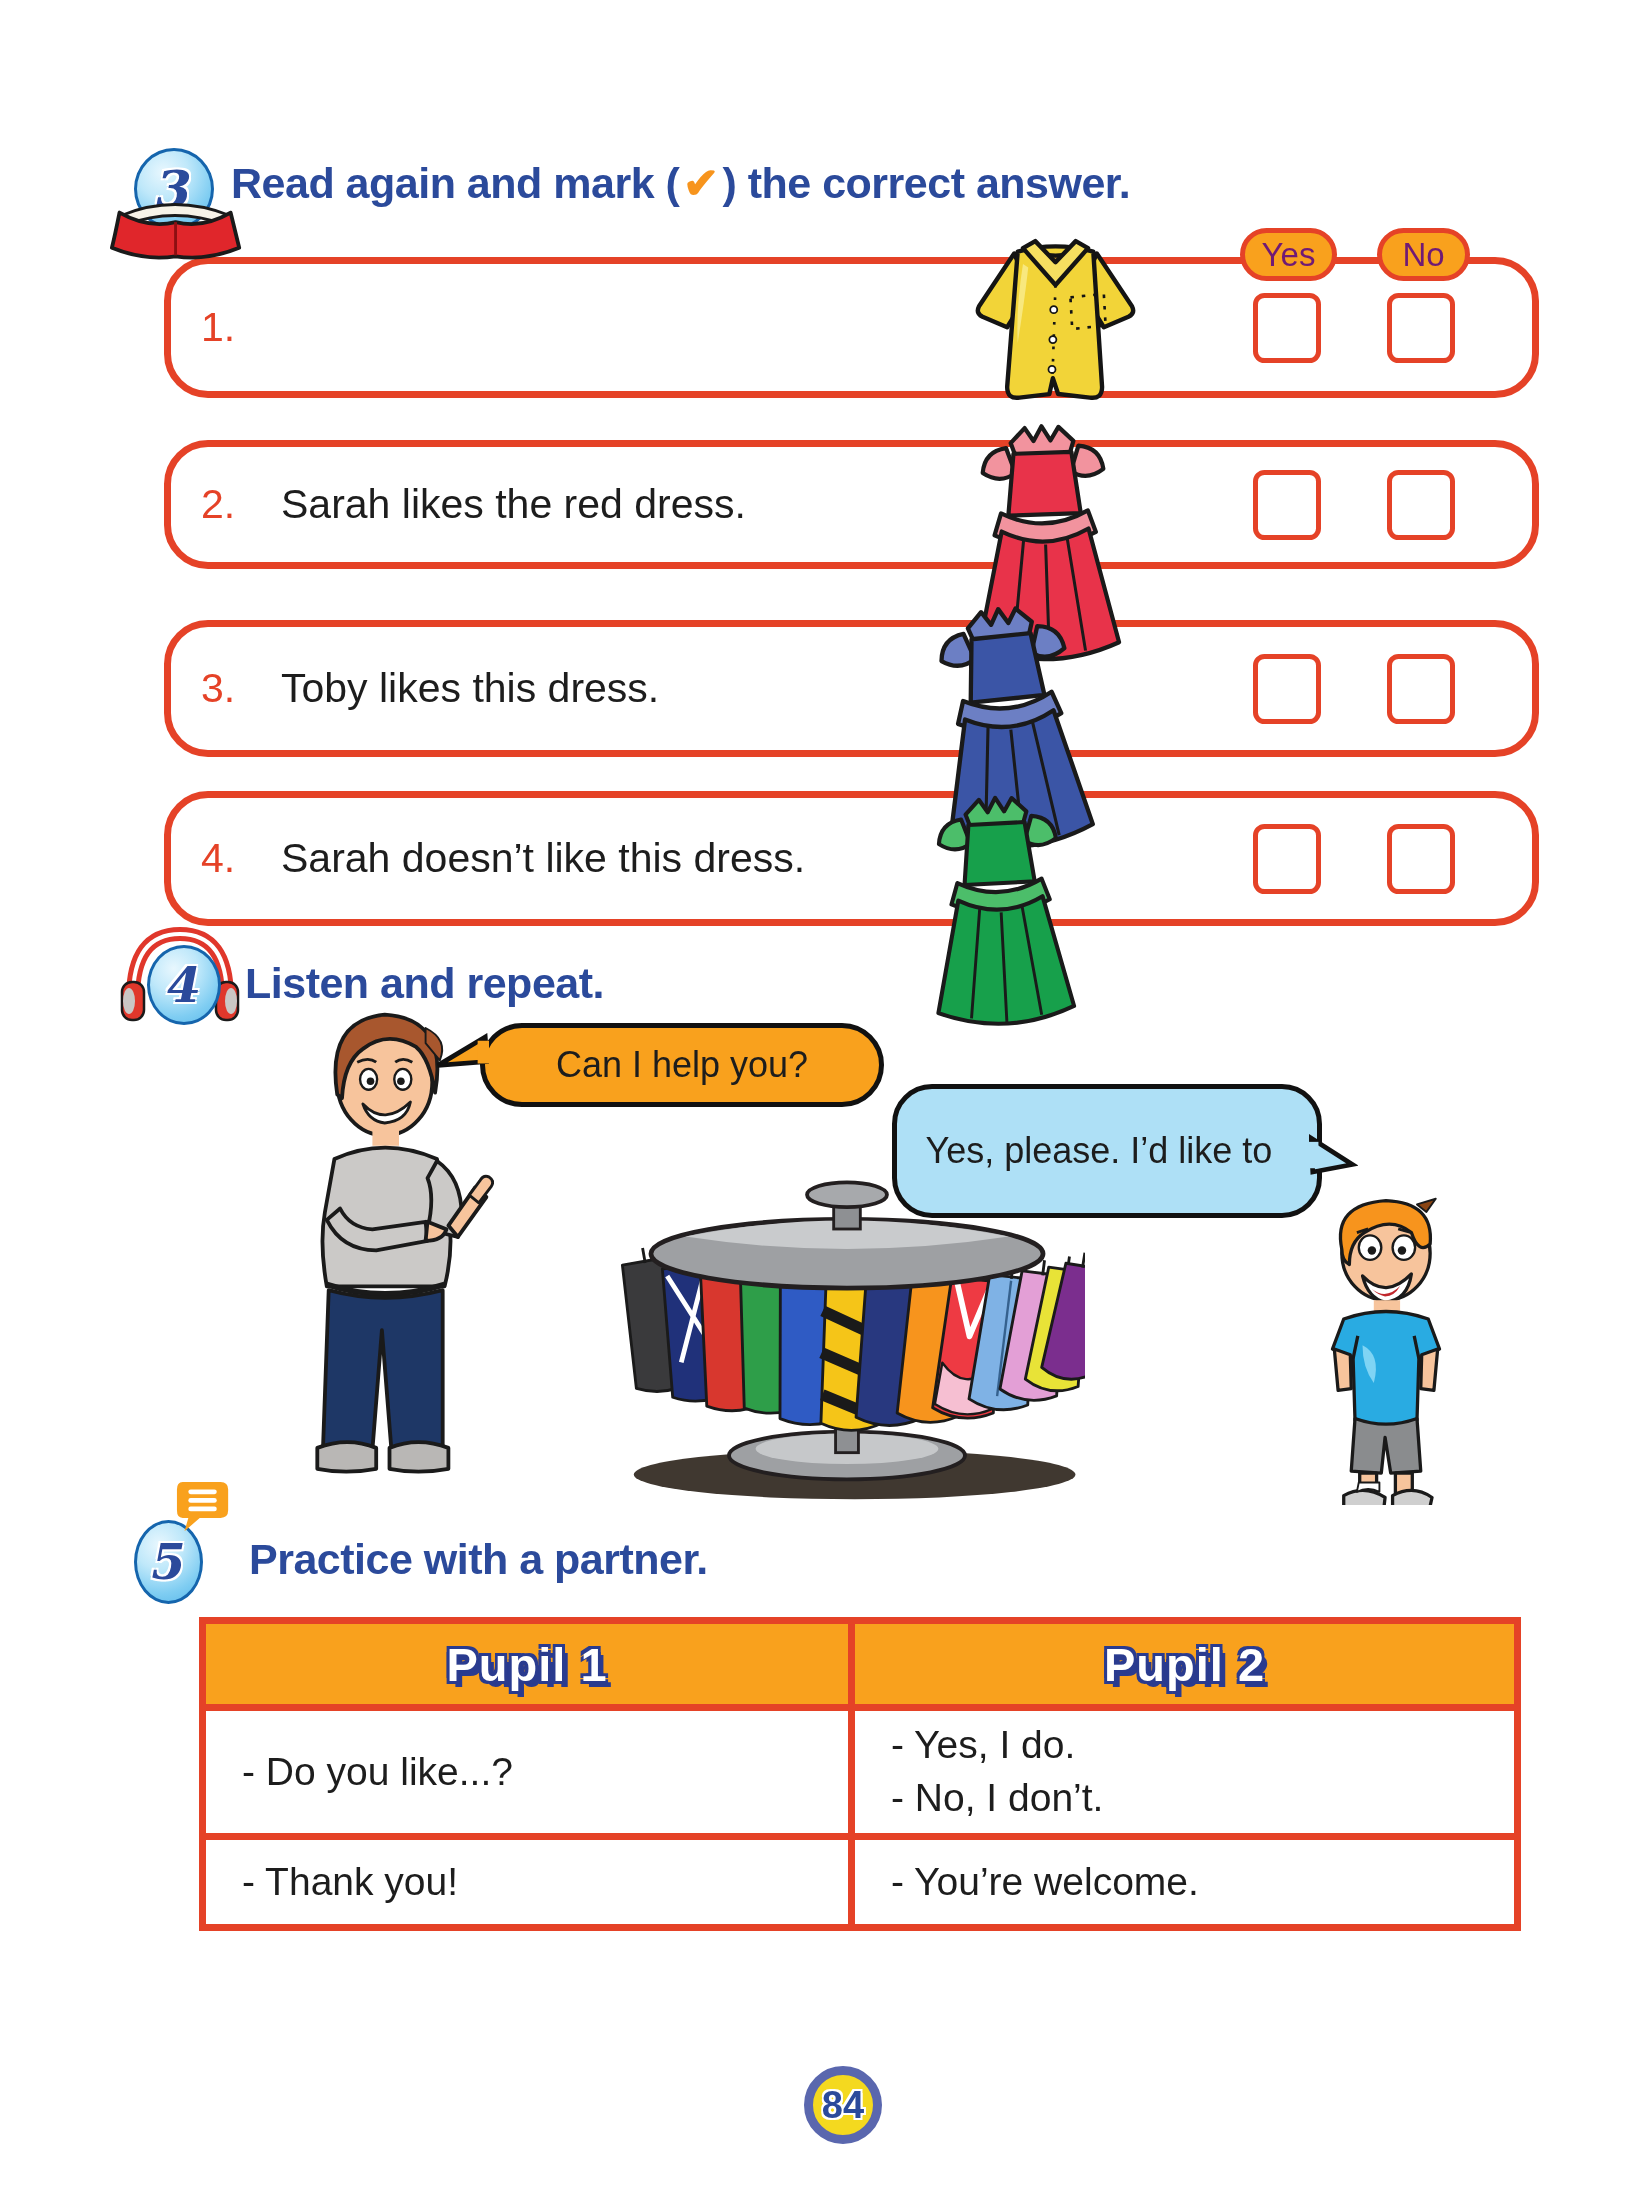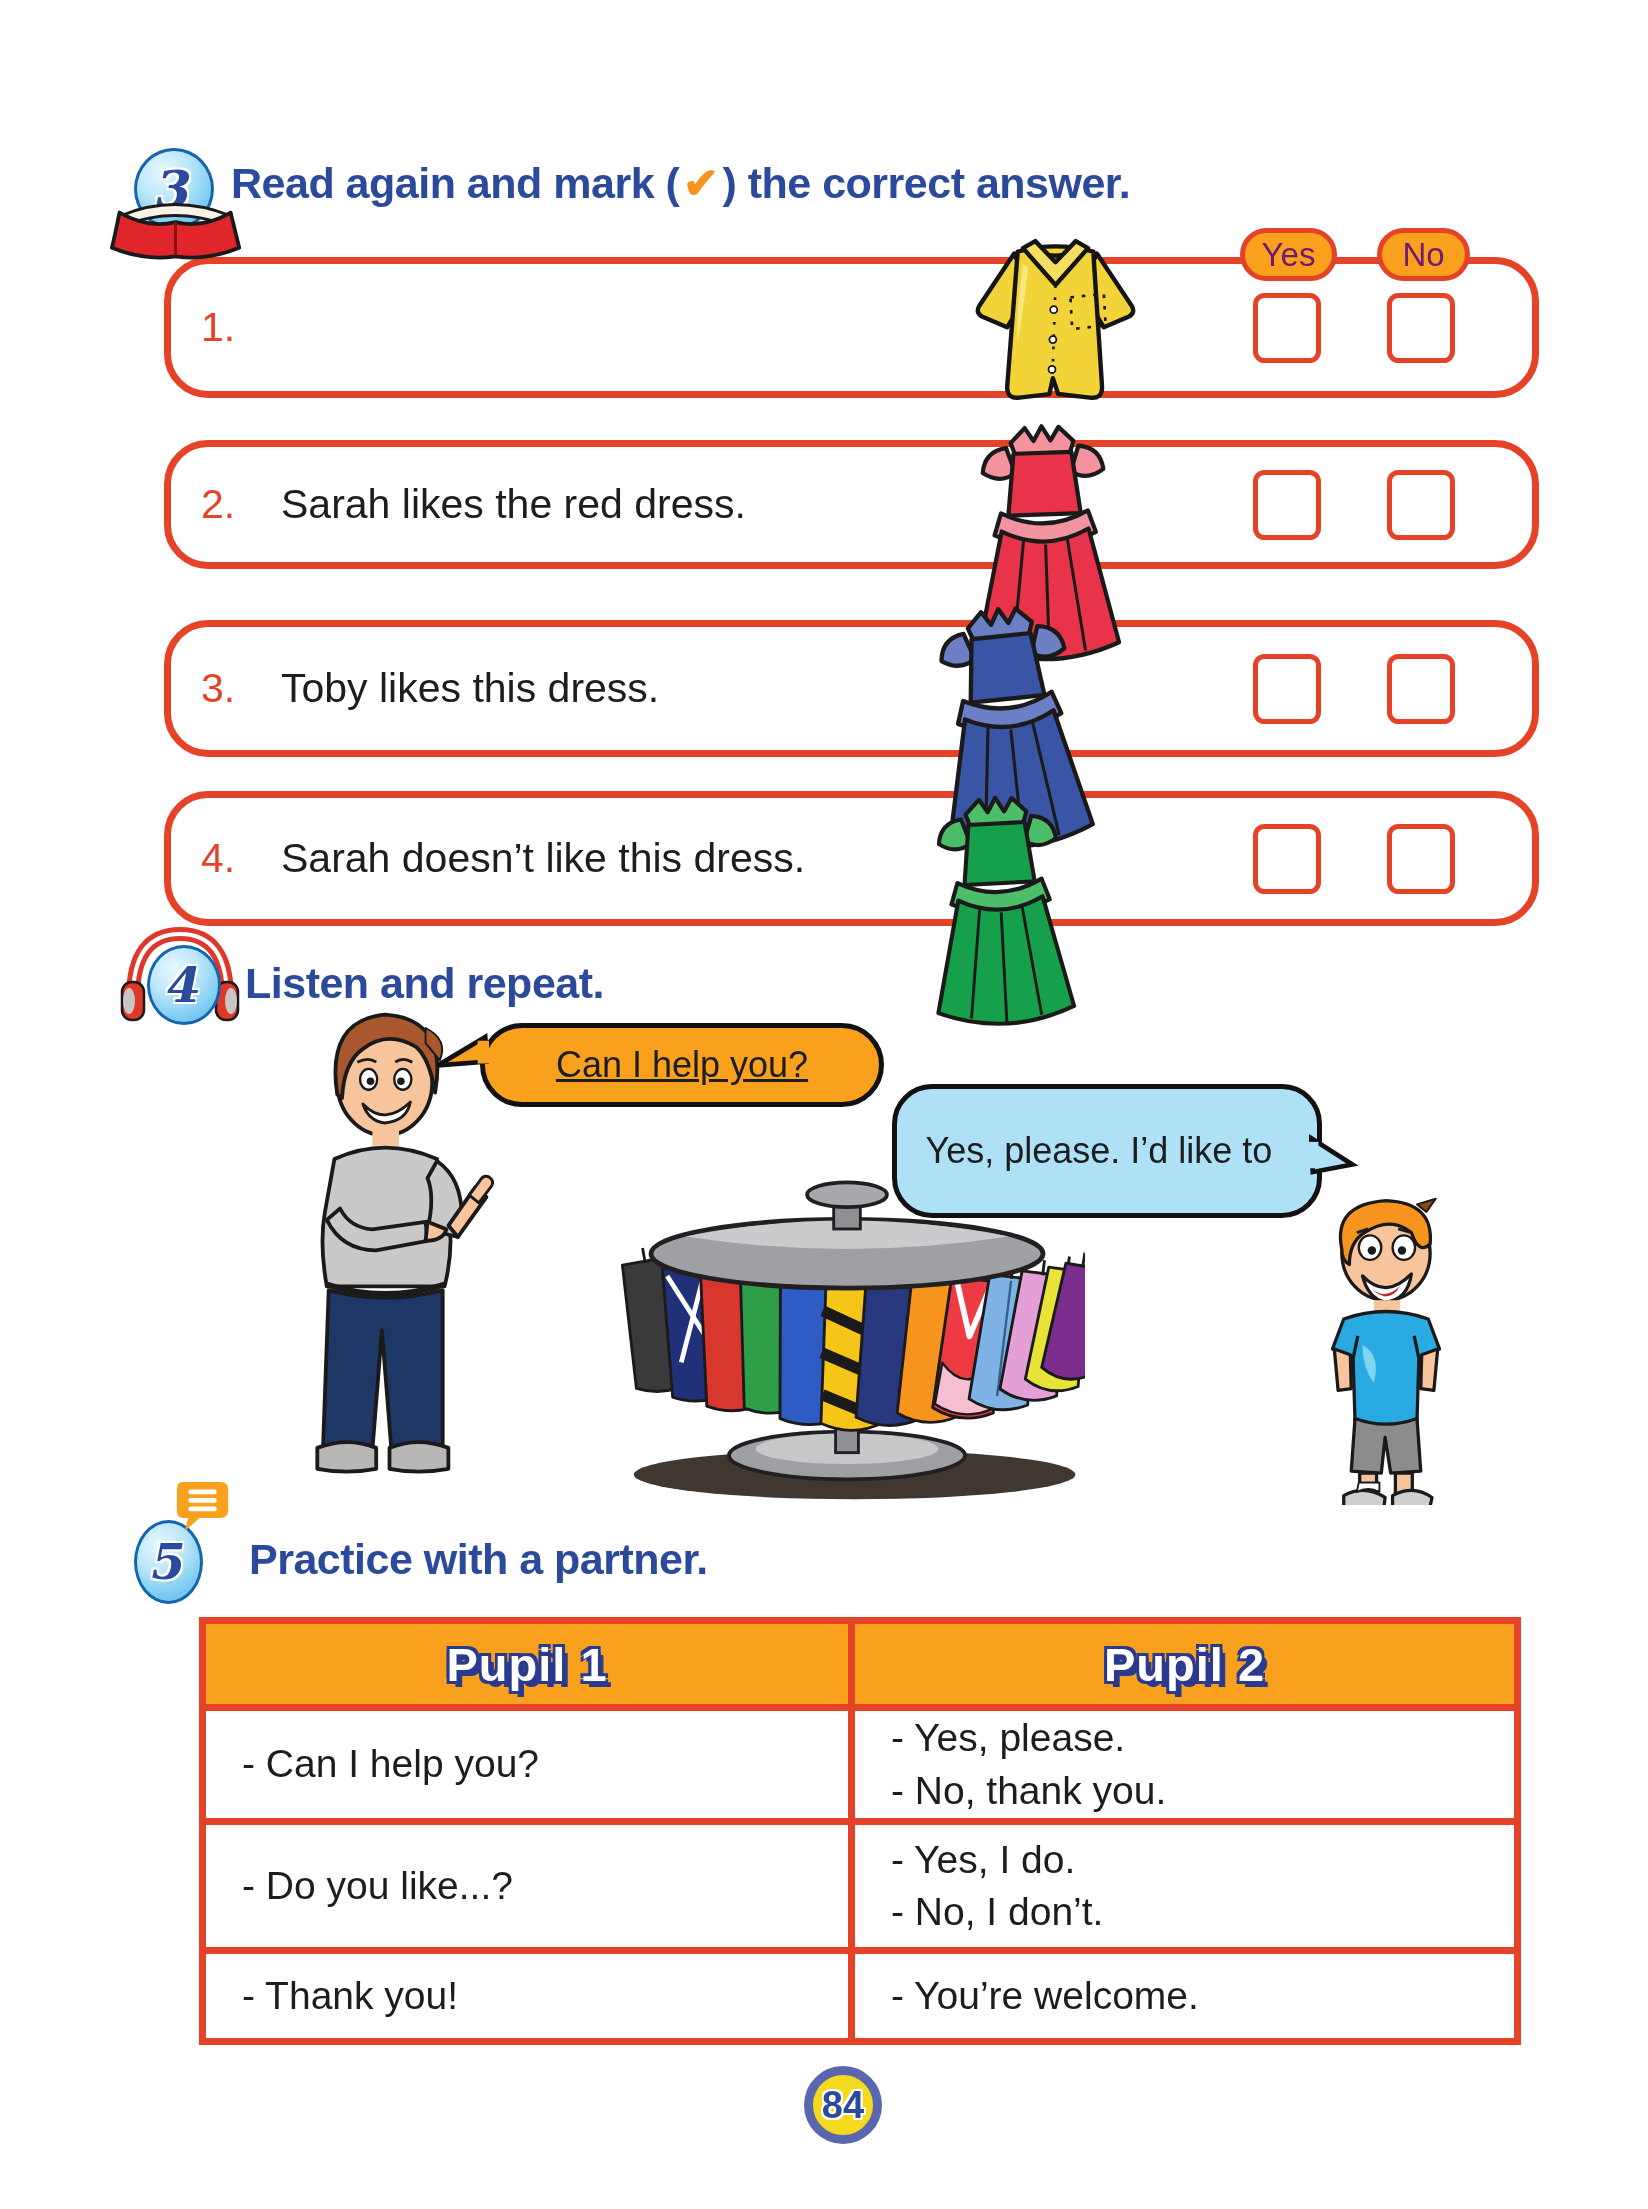--- a/index.html
+++ b/index.html
@@ -175,21 +175,21 @@
         <path d="M204 212 L217 195 Q221 189 215 185 Q209 182 205 189 L194 204 Z" fill="#F7C49C" stroke-width="3"></path>
         <path d="M44 230 Q60 262 96 262 L150 252 L148 232 L92 240 Q68 238 58 218 Z" fill="#CBC9C7"></path>
         <path d="M148 252 Q166 252 170 240 L150 232 Z" fill="#F7C49C"></path>
         <path d="M44 298 Q105 318 168 298" fill="none" stroke-width="6"></path>
         <path d="M46 304 L40 470 L92 472 L102 346 L112 472 L166 470 L166 304 Q105 320 46 304 Z" fill="#1E3766"></path>
         <path d="M34 470 Q66 458 96 470 L96 492 Q64 498 34 492 Z" fill="#B9B7B5"></path>
         <path d="M110 470 Q140 458 172 470 L172 492 Q140 498 110 492 Z" fill="#B9B7B5"></path>
       </g>
     </svg>
 
-    <div class="bubble orange" style="left:480px;top:1023px;width:404px;height:84px;text-decoration:underline;">
+    <div class="bubble orange" style="left:480px;top:1023px;width:404px;height:84px;">
       <span>Can I help you?</span>
     </div>
     <svg class="tail" style="left:436px;top:1033px;" width="53" height="42" viewBox="0 0 56 44">
       <polygon points="52,4 2,34 54,30" fill="#F9A11D" stroke="#111" stroke-width="5"></polygon>
       <rect x="44" y="8" width="12" height="24" fill="#F9A11D"></rect>
     </svg>
 
     <div class="bubble blue" style="left:892px;top:1084px;width:430px;height:134px;">
       <span>Yes, please. I’d like to</span>
     </div>
@@ -299,29 +299,20 @@
     <table class="pupils">
       <colgroup>
           <col style="width:649px">
           <col style="width:666px">
         </colgroup>
       <tbody>
           <tr>
         <th>Pupil 1</th>
         <th>Pupil 2</th>
       </tr>
-      <tr style="height:112px;">
-        <td>
-              <div>- Can I help you?</div>
-            </td>
-        <td class="c2">
-          <div>- Yes, please.</div>
-          <div>- No, thank you.</div>
-        </td>
-      </tr>
       <tr style="height:129px;">
         <td>
               <div>- Do you like...?</div>
             </td>
         <td class="c2">
           <div>- Yes, I do.</div>
           <div>- No, I don’t.</div>
         </td>
       </tr>
       <tr style="height:91px;">

